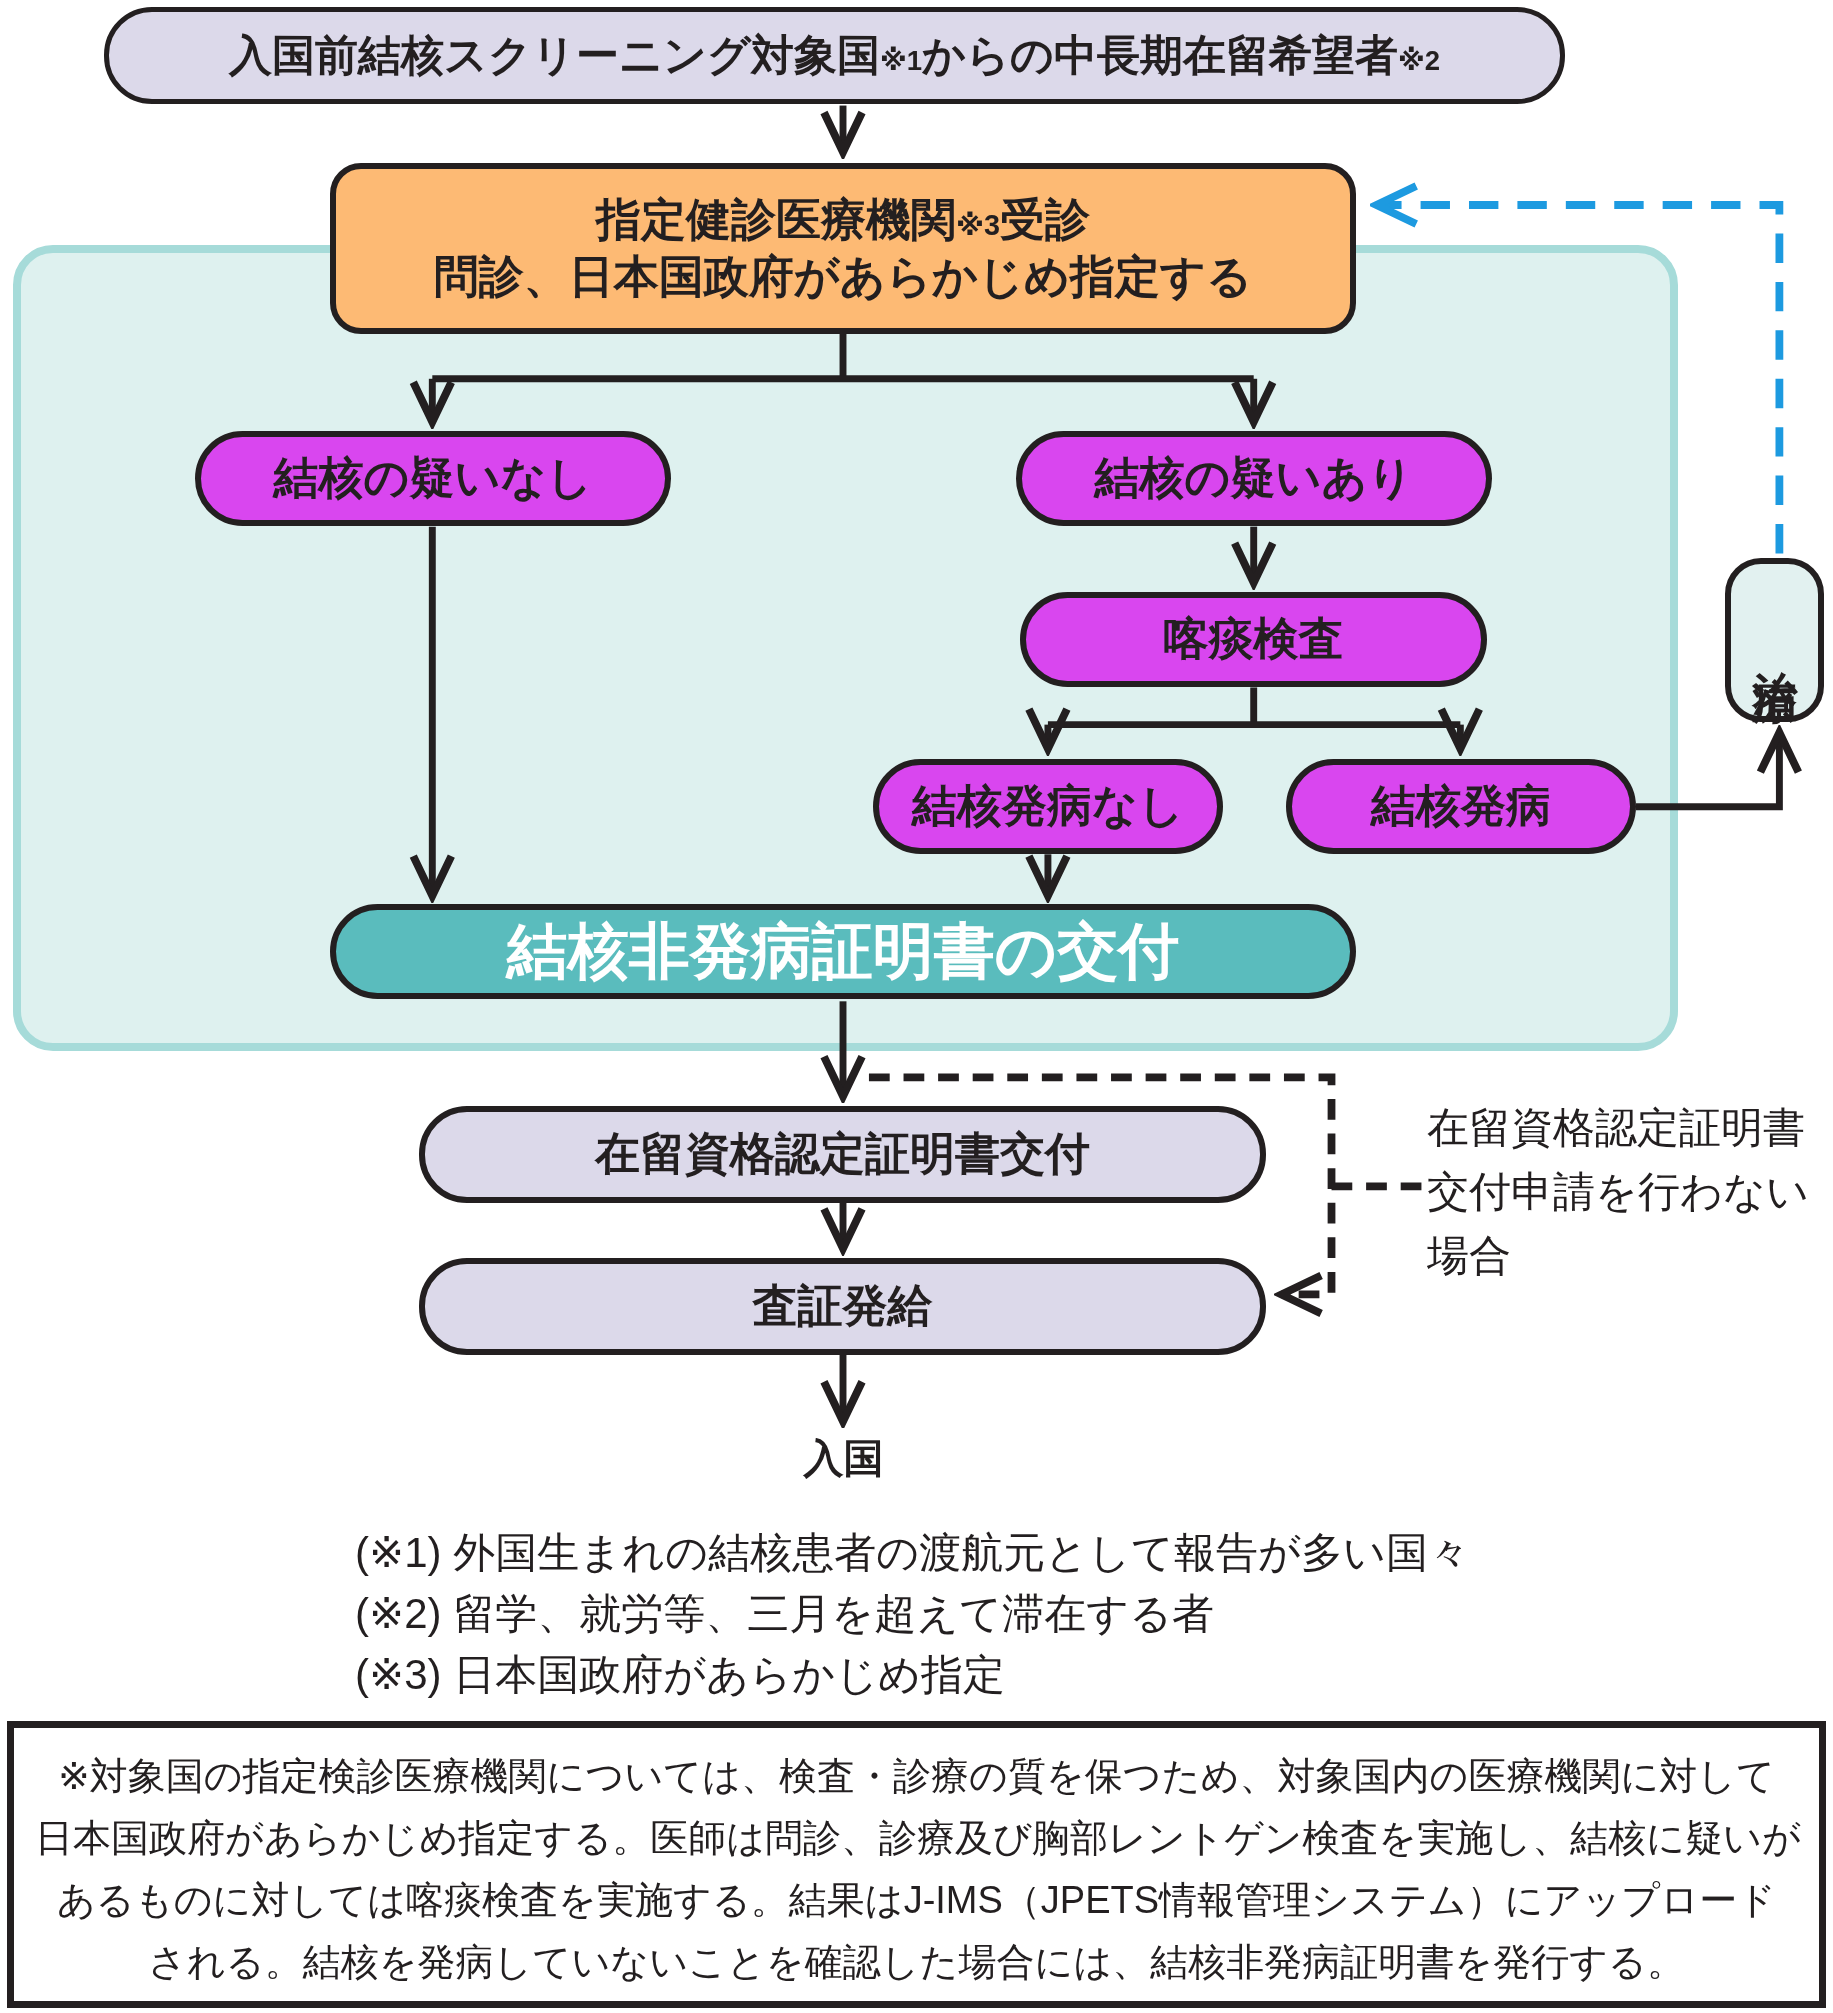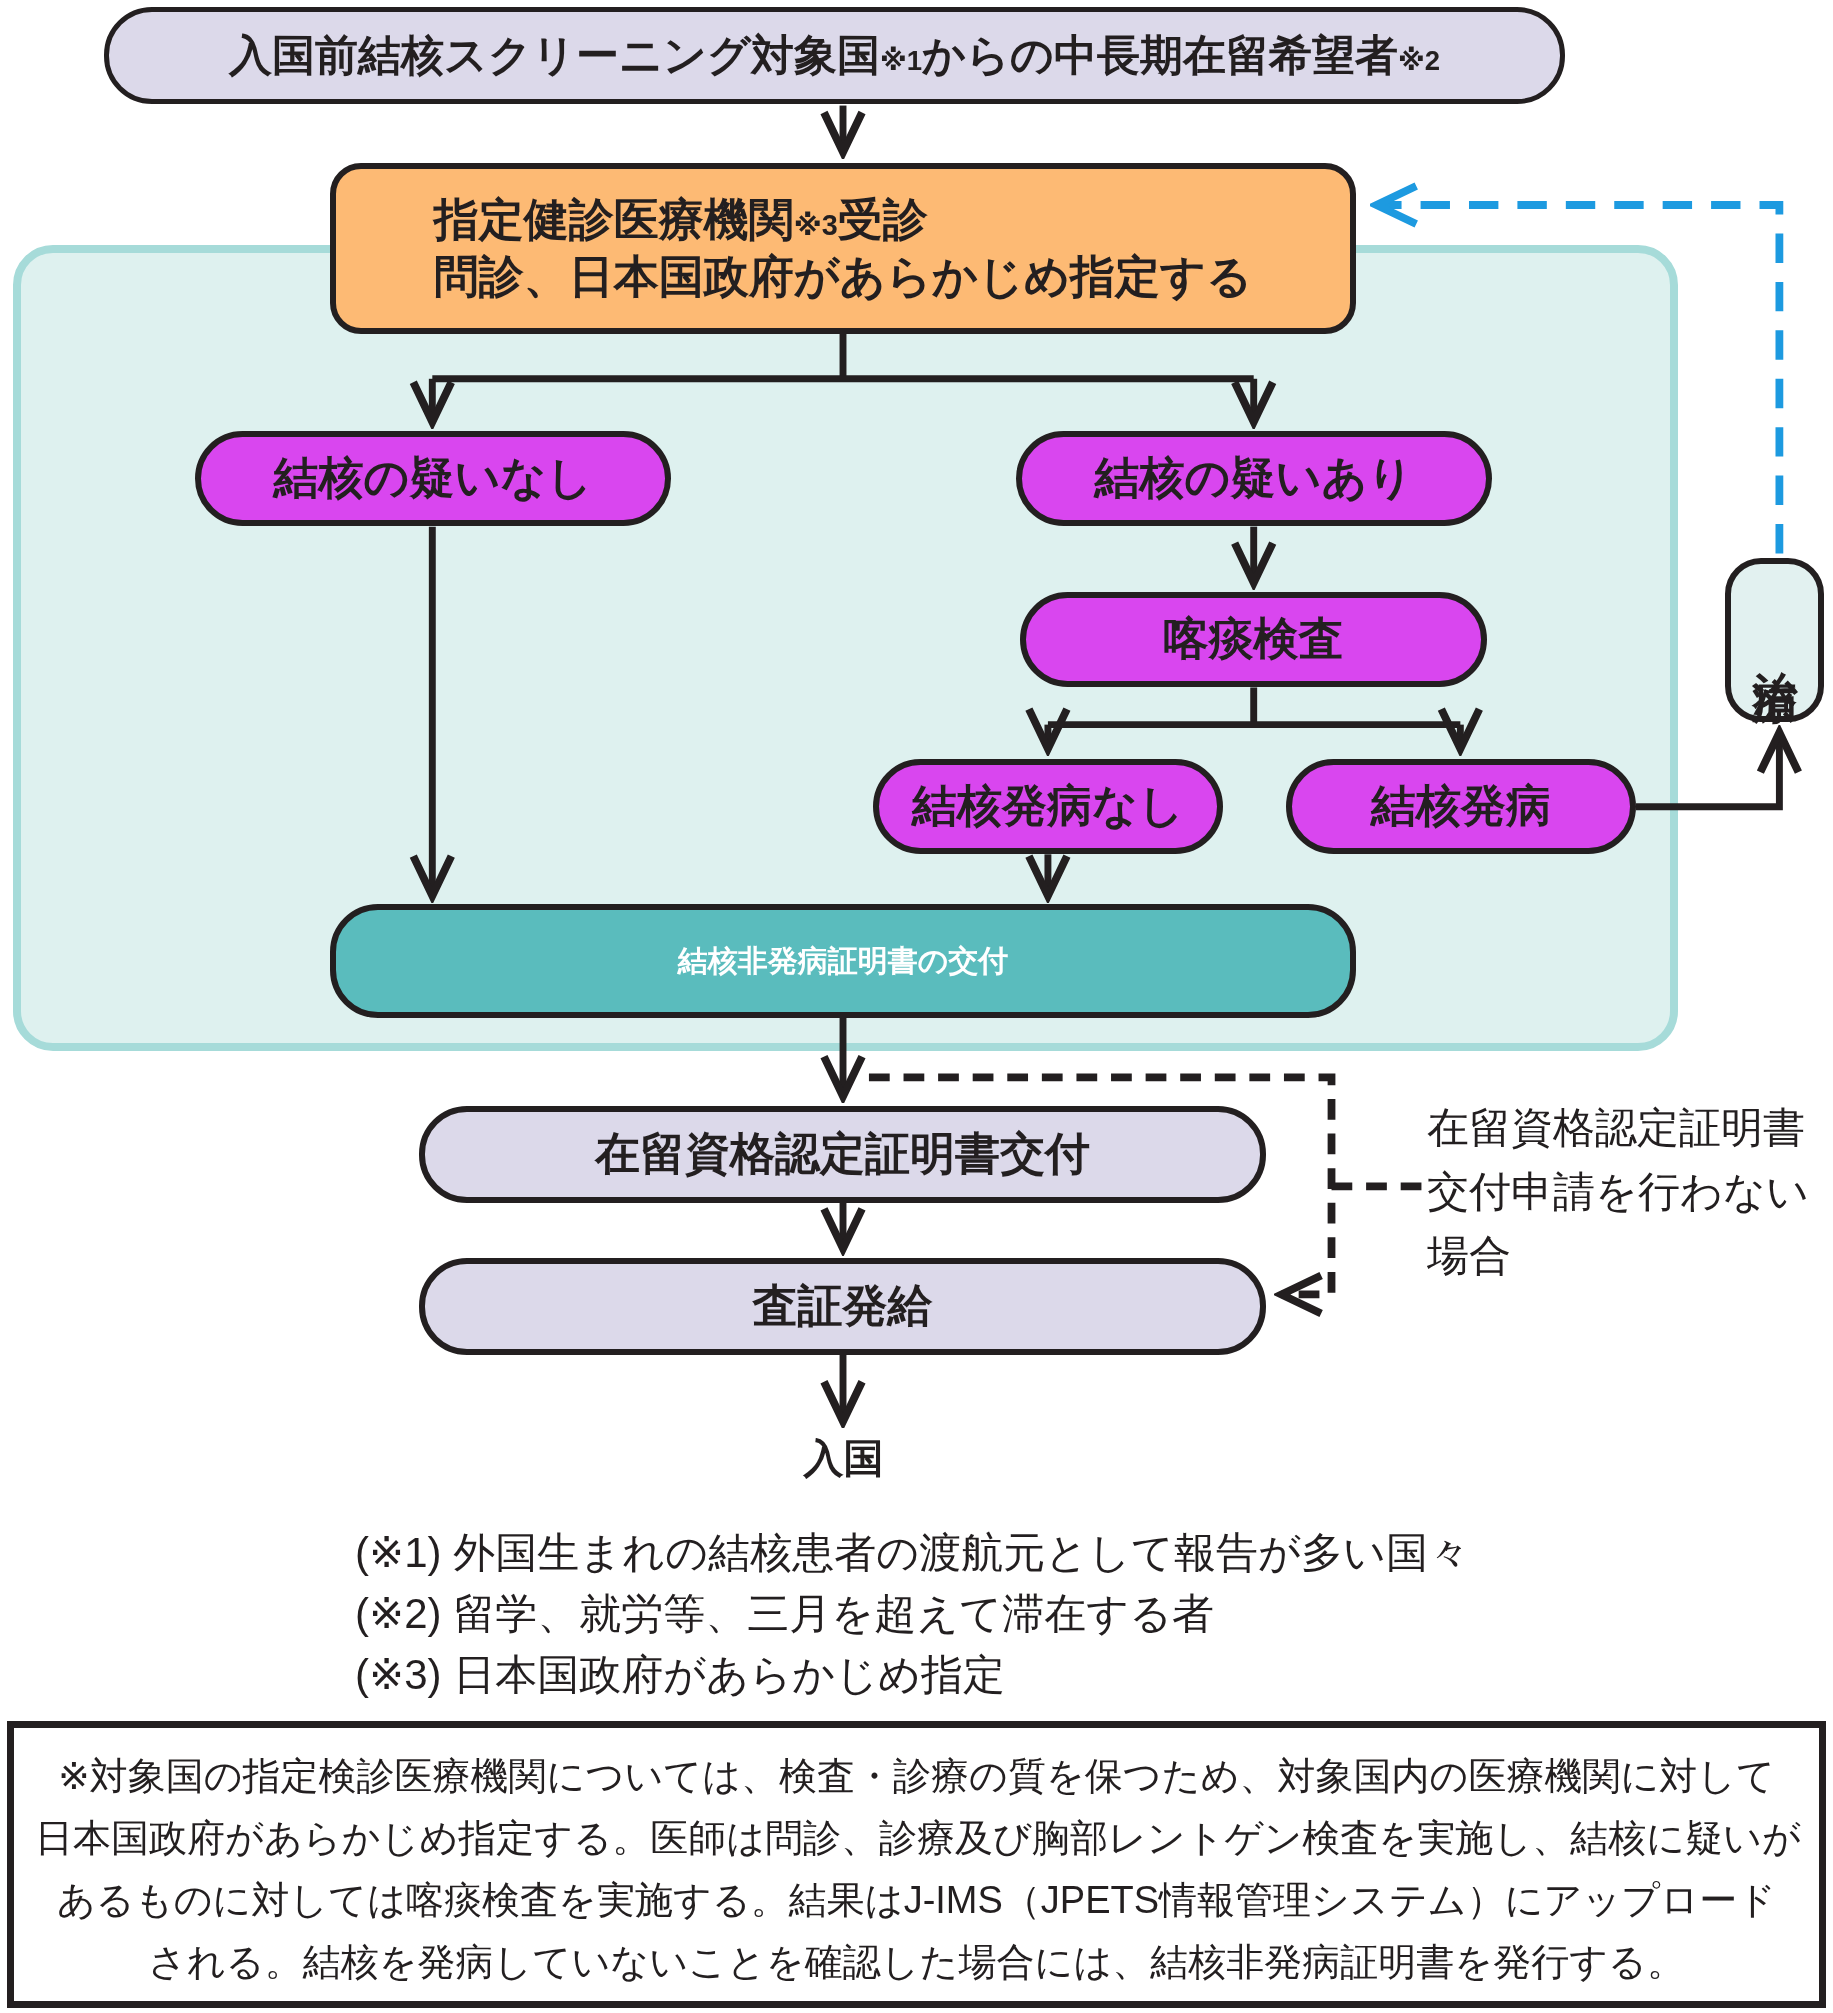--- a/index.html
+++ b/index.html
@@ -9,42 +9,42 @@
     color:#231f20;
   }
   .abs { position:absolute; box-sizing:border-box; }
   svg.connectors { position:absolute; left:0; top:0; z-index:2; }
 
   .container-panel {
     left:13px; top:245px; width:1665px; height:806px;
     background:#def1ef; border:8.6px solid #a6dbd9; border-radius:40px; z-index:1;
   }
   .node {
-    display:flex; align-items:center; justify-content:center; text-align:left;
+    display:flex; align-items:center; justify-content:center; text-align:center;
     border:6px solid #231f20; font-weight:bold; z-index:3; line-height:1.25;
   }
   .node-applicant {
     left:104px; top:7px; width:1461px; height:97px; border-radius:48px;
     background:#dcd9ea; font-size:43px; border-width:5.2px;
   }
   .node-clinic {
     left:330px; top:163px; width:1026px; height:171px; border-radius:31px;
     background:#fdba74; font-size:45px;
   }
   .node-light {
     background:#d946ef; border-radius:48px; font-size:45px;
   }
   .node-no-suspicion { left:195px;  top:431px; width:476px; height:95px; }
   .node-suspicion    { left:1016px; top:431px; width:476px; height:95px; }
   .node-sputum       { left:1020px; top:592px; width:467px; height:95px; }
   .node-no-disease   { left:873px; top:759px; width:350px; height:95px; }
   .node-disease      { left:1286px; top:759px; width:350px; height:95px; }
   .node-certificate {
-    left:330px; top:904px; width:1026px; height:114px; border-radius:48px;
-    background:#5abcbd; color:#ffffff; font-size:30px;
+    left:330px; top:904px; width:1026px; height:95px; border-radius:48px;
+    background:#5abcbd; color:#ffffff; font-size:61px;
   }
   .node-treatment {
     left:1725px; top:558px; width:99px; height:164px; border-radius:36px;
     background:#e2f1f0; font-size:45px;
   }
   .vtext { writing-mode:vertical-rl; text-orientation:upright; letter-spacing:5.2px; }
   .node-coe  { left:419px; top:1106px; width:847px; height:97px; border-radius:48px; background:#dcd9ea; font-size:45px; }
   .node-visa { left:419px; top:1258px; width:847px; height:97px; border-radius:48px; background:#dcd9ea; font-size:45px; }
   .ref { font-size:0.64em; font-weight:bold; }
   .entry-label {

